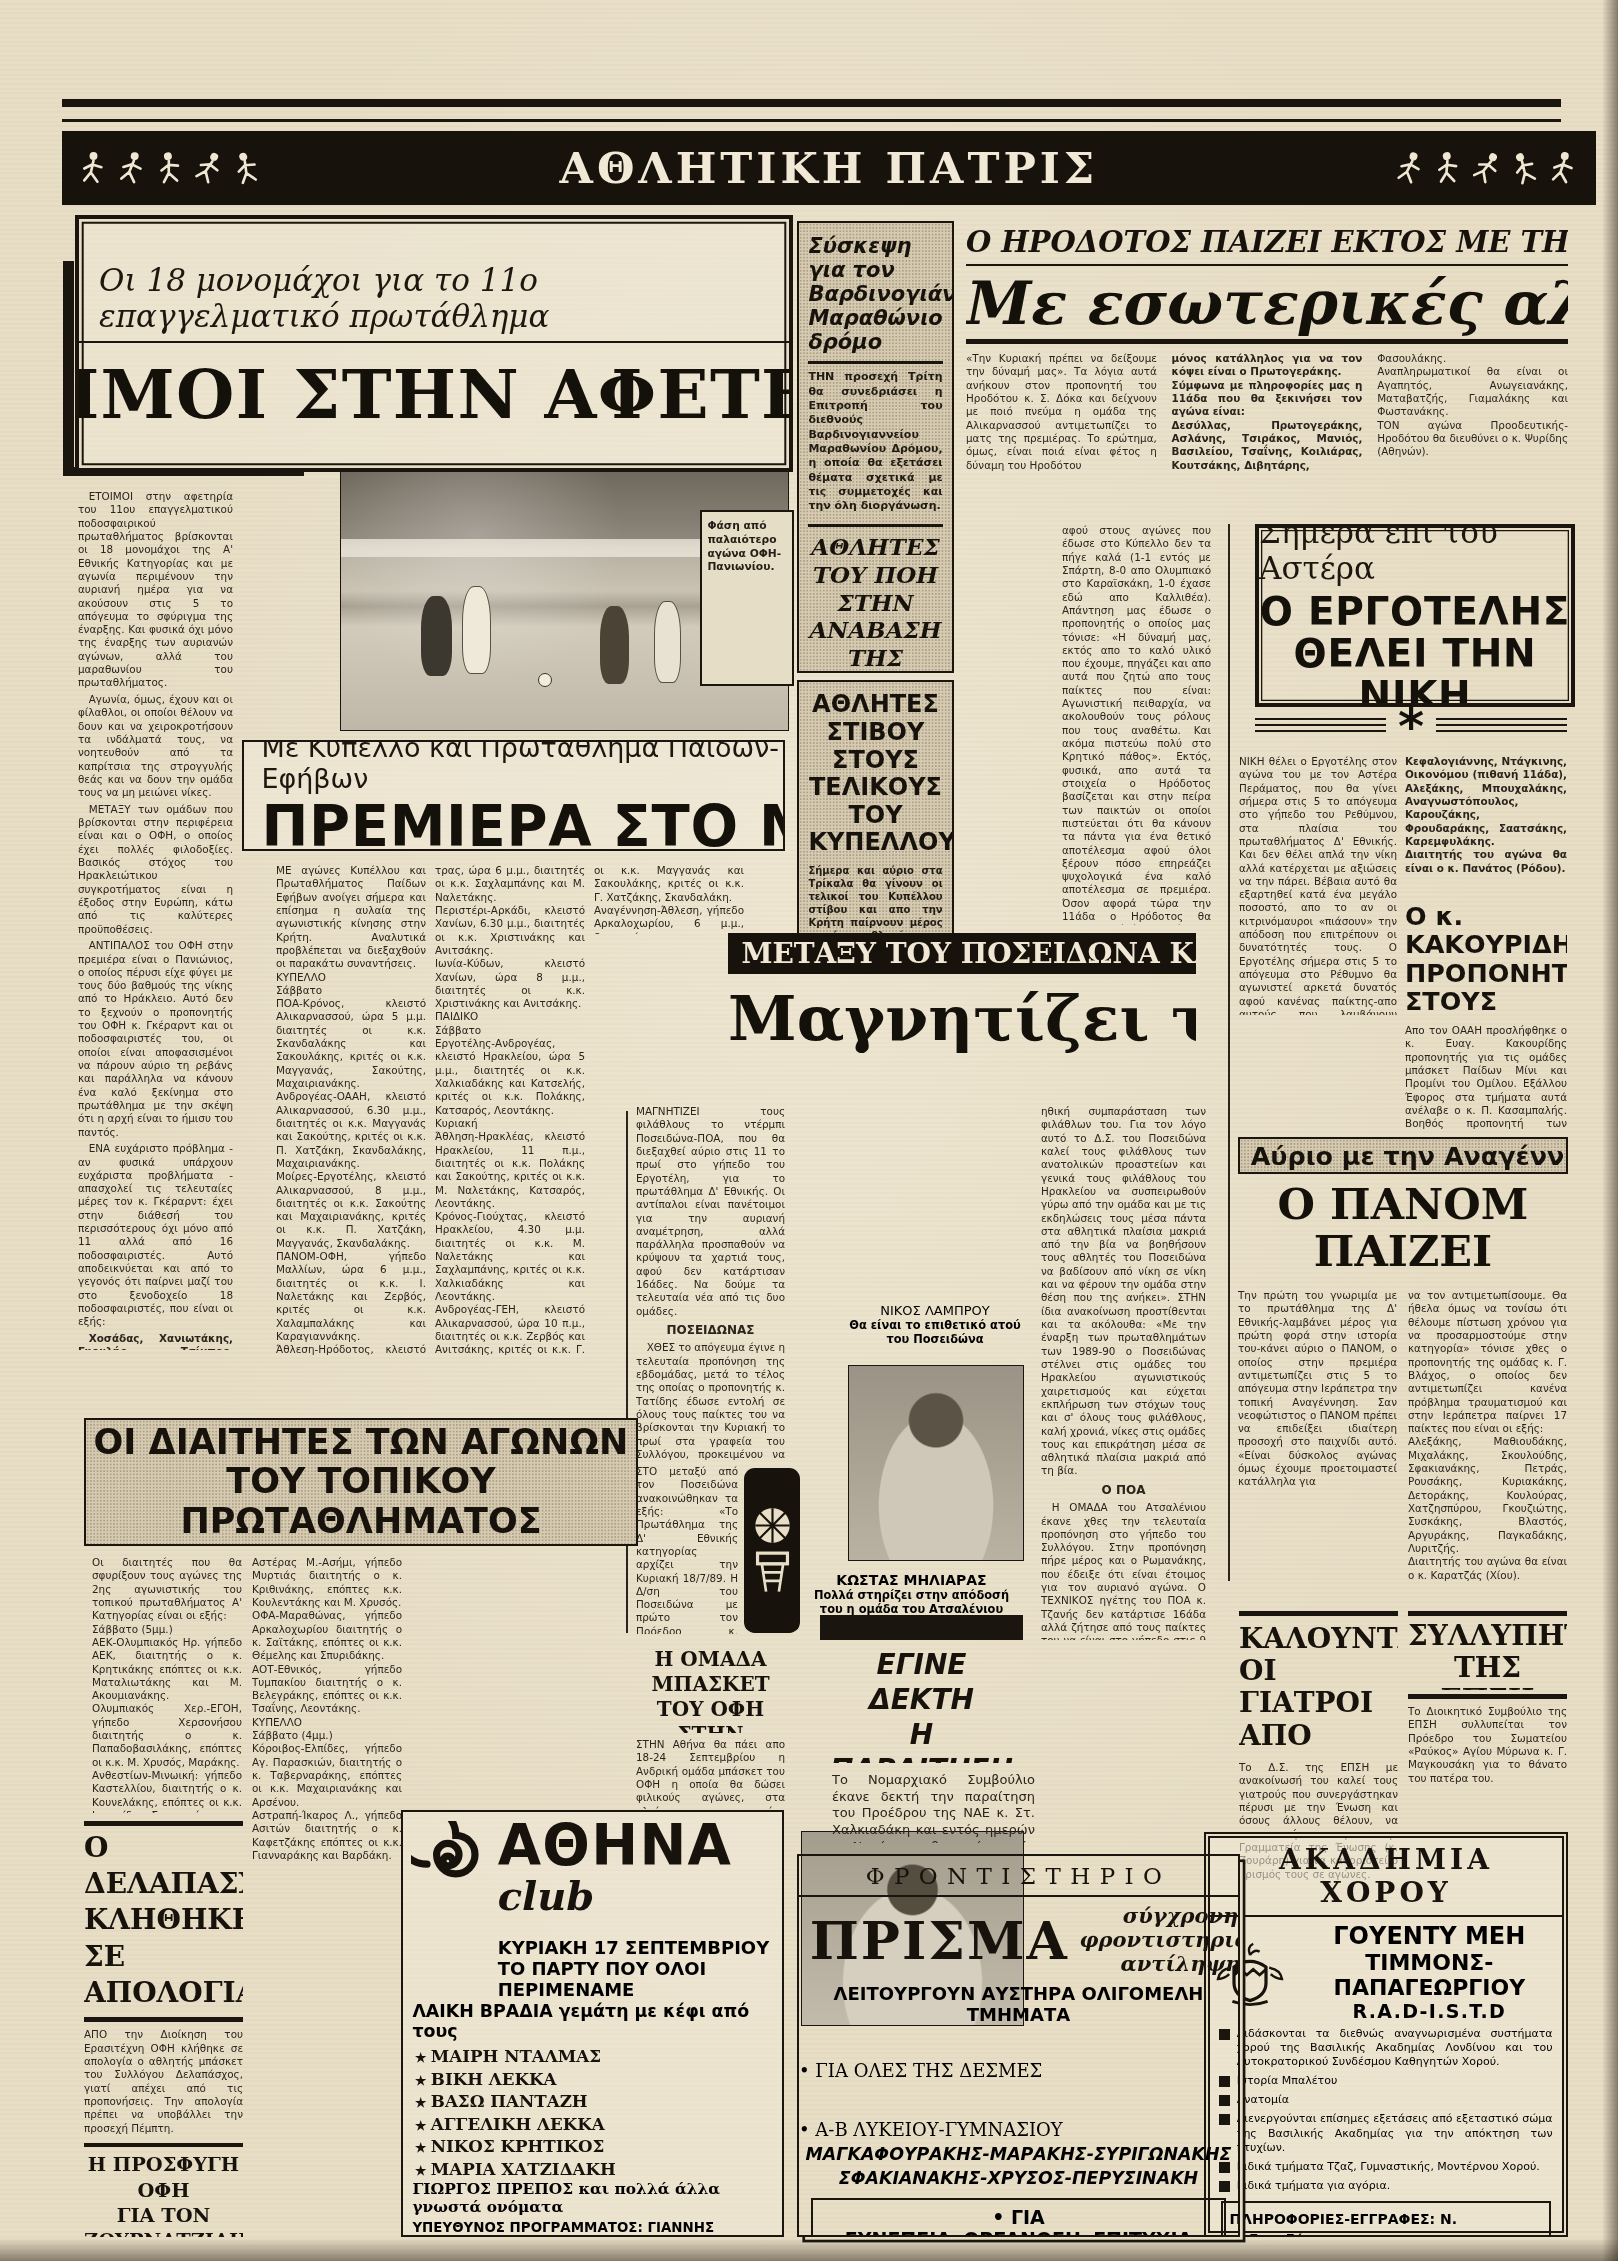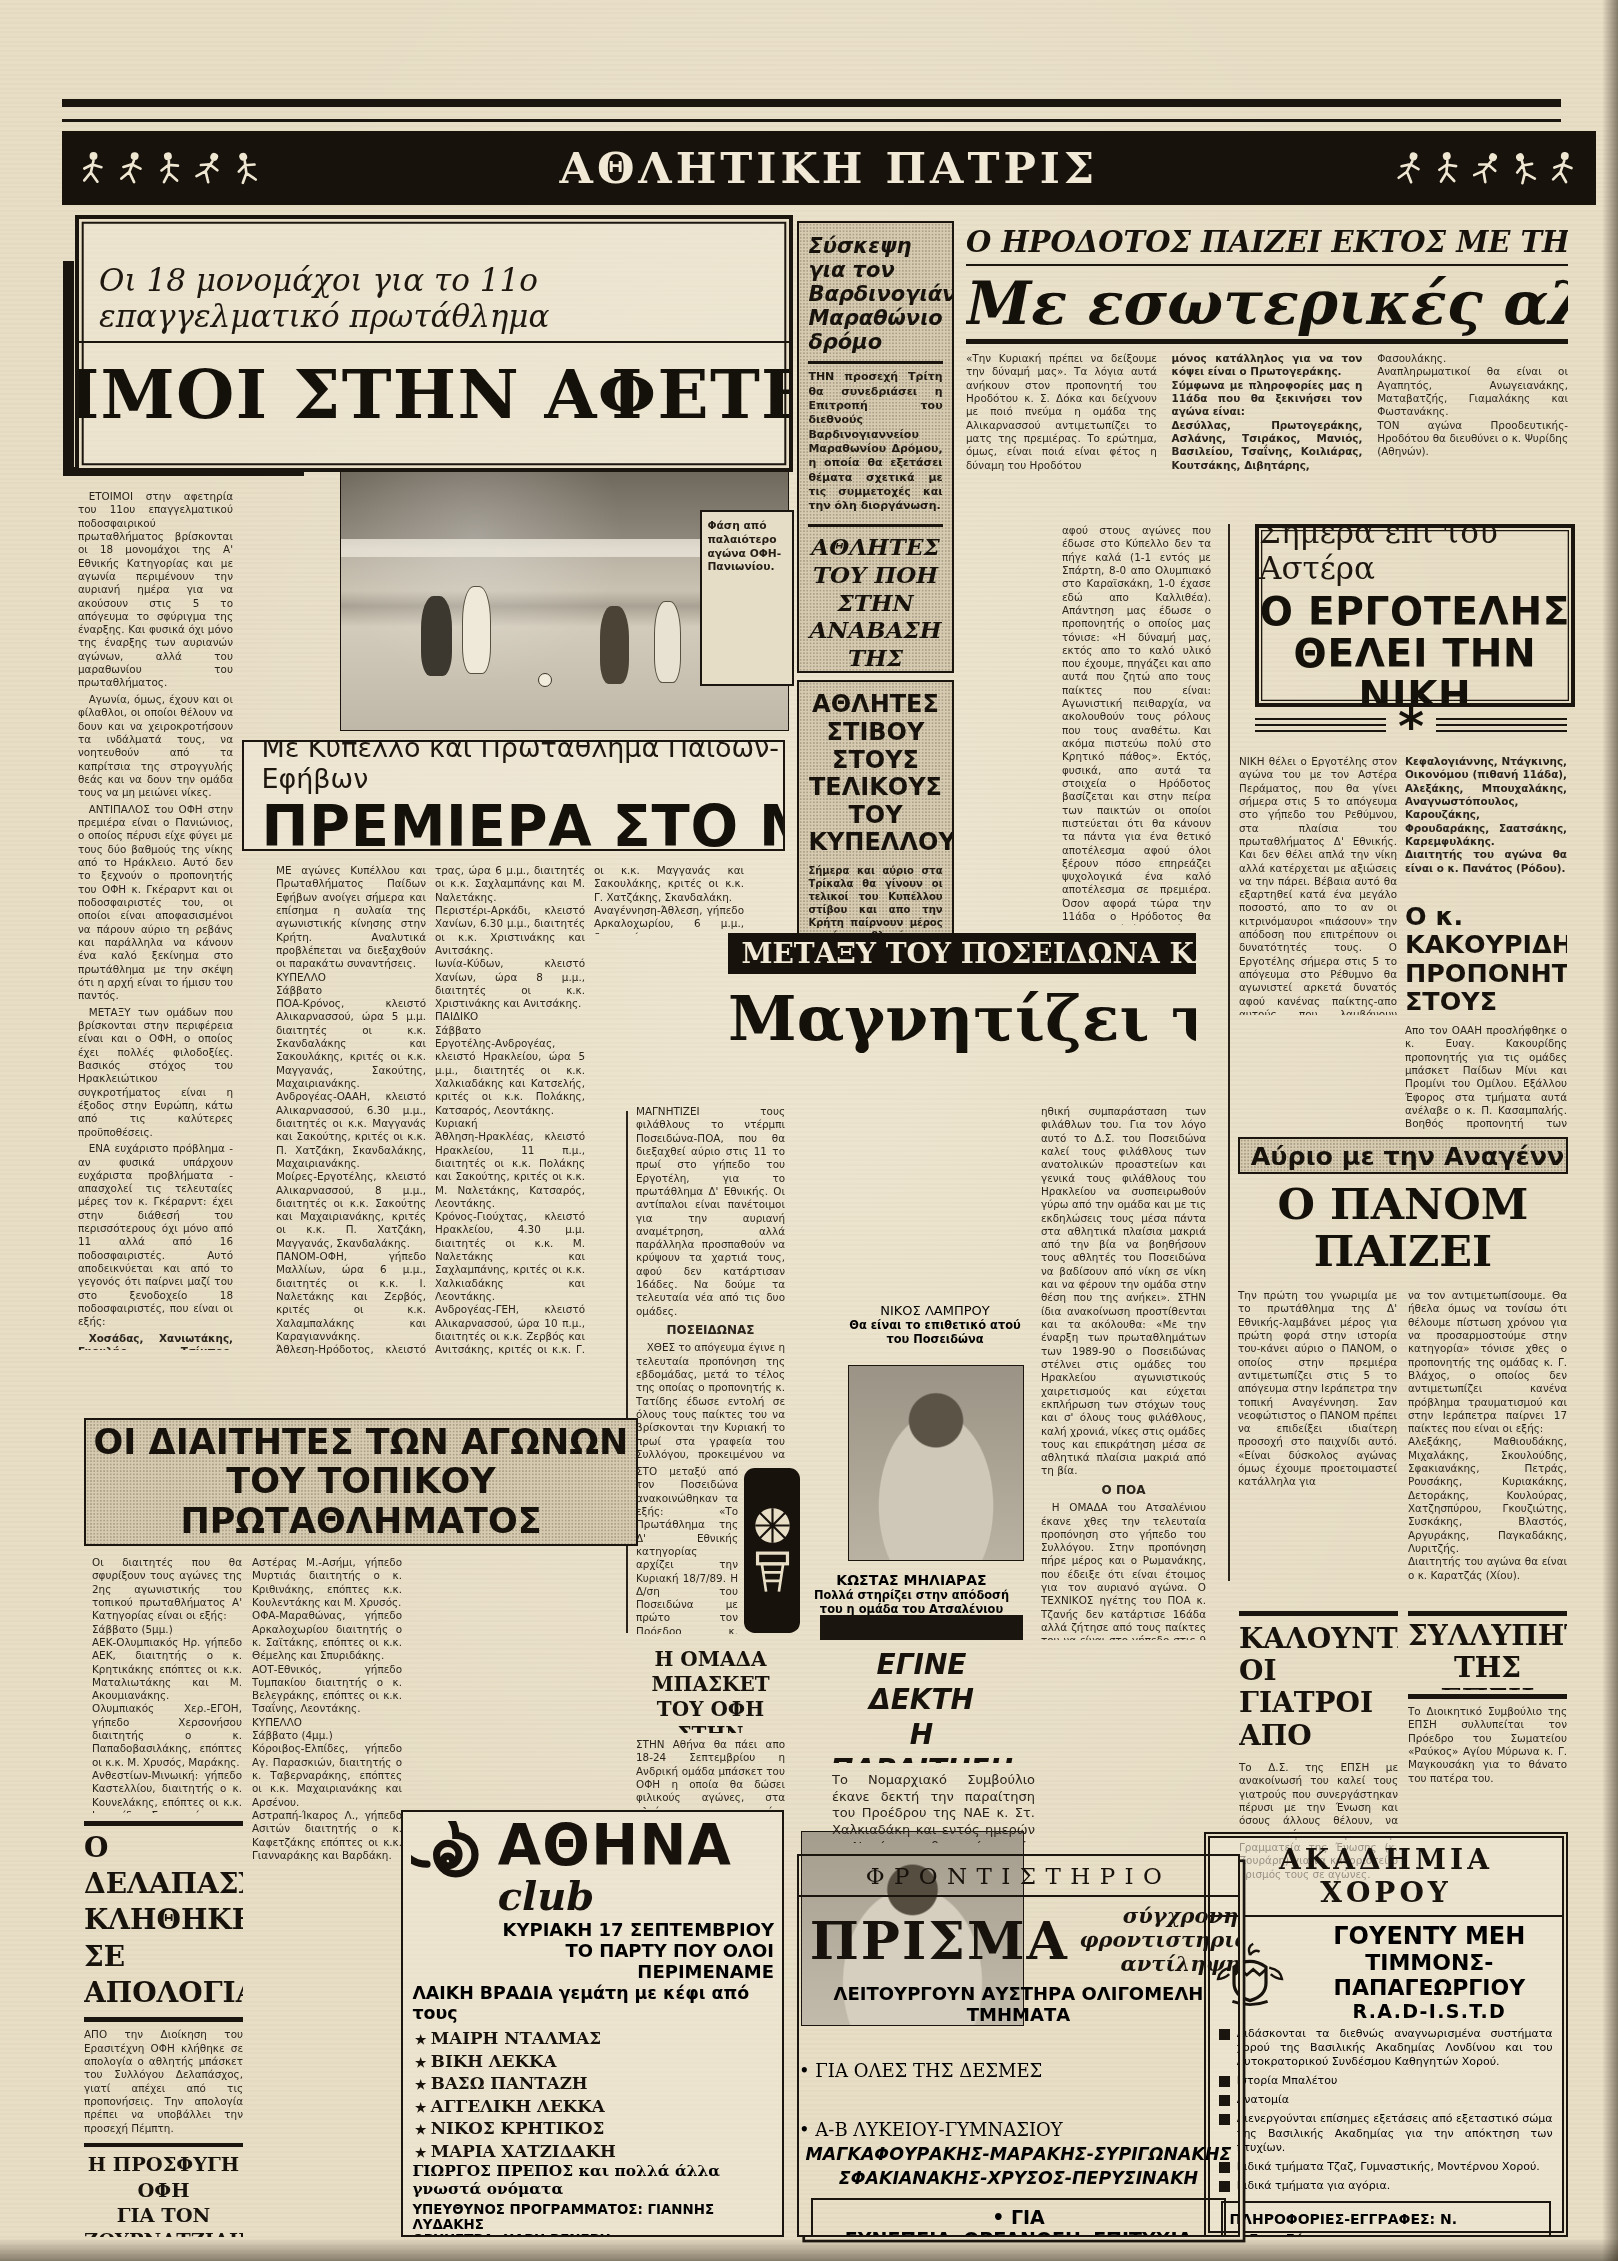--- a/index.html
+++ b/index.html
@@ -167,22 +167,22 @@
   <div class="abs rule" style="left:63px;top:261px;width:10.7px;height:215px;"></div>
   <div class="abs rule" style="left:63px;top:467px;width:241px;height:9.4px;"></div>
   <div class="abs leadbox" style="left:75px;top:215px;width:710px;height:249px;">
     <div class="lead-kicker">Οι 18 μονομάχοι για το 11ο επαγγελματικό πρωτάθλημα</div>
     <div class="lead-title">ΕΤΟΙΜΟΙ ΣΤΗΝ ΑΦΕΤΗΡΙΑ</div>
   </div>
 
   <div class="abs txt" style="left:78px;top:490px;width:155px;height:860px;">
     <p>ΕΤΟΙΜΟΙ στην αφετηρία του 11ου επαγγελματικού ποδοσφαιρικού πρωταθλήματος βρίσκονται οι 18 μονομάχοι της Α' Εθνικής Κατηγορίας και με αγωνία περιμένουν την αυριανή ημέρα για να ακούσουν στις 5 το απόγευμα το σφύριγμα της έναρξης. Και φυσικά όχι μόνο της έναρξης των αυριανών αγώνων, αλλά του μαραθωνίου του πρωταθλήματος.</p>
     <p>Αγωνία, όμως, έχουν και οι φίλαθλοι, οι οποίοι θέλουν να δουν και να χειροκροτήσουν τα ινδάλματά τους, να νοητευθούν από τα καπρίτσια της στρογγυλής θεάς και να δουν την ομάδα τους να μη μειώνει νίκες.</p>
+    <p>ΜΕΤΑΞΥ των ομάδων που βρίσκονται στην περιφέρεια είναι και ο ΟΦΗ, ο οποίος έχει πολλές φιλοδοξίες. Βασικός στόχος του Ηρακλειώτικου συγκροτήματος είναι η έξοδος στην Ευρώπη, κάτω από τις καλύτερες προϋποθέσεις.</p>
     <p>ΑΝΤΙΠΑΛΟΣ του ΟΦΗ στην πρεμιέρα είναι ο Πανιώνιος, ο οποίος πέρυσι είχε φύγει με τους δύο βαθμούς της νίκης από το Ηράκλειο. Αυτό δεν το ξεχνούν ο προπονητής του ΟΦΗ κ. Γκέραρντ και οι ποδοσφαιριστές του, οι οποίοι είναι αποφασισμένοι να πάρουν αύριο τη ρεβάνς και παράλληλα να κάνουν ένα καλό ξεκίνημα στο πρωτάθλημα με την σκέψη ότι η αρχή είναι το ήμισυ του παντός.</p>
-    <p>ΜΕΤΑΞΥ των ομάδων που βρίσκονται στην περιφέρεια είναι και ο ΟΦΗ, ο οποίος έχει πολλές φιλοδοξίες. Βασικός στόχος του Ηρακλειώτικου συγκροτήματος είναι η έξοδος στην Ευρώπη, κάτω από τις καλύτερες προϋποθέσεις.</p>
     <p>ΕΝΑ ευχάριστο πρόβλημα - αν φυσικά υπάρχουν ευχάριστα προβλήματα - απασχολεί τις τελευταίες μέρες τον κ. Γκέραρντ: έχει στην διάθεσή του περισσότερους όχι μόνο από 11 αλλά από 16 ποδοσφαιριστές. Αυτό αποδεικνύεται και από το γεγονός ότι παίρνει μαζί του στο ξενοδοχείο 18 ποδοσφαιριστές, που είναι οι εξής:</p>
     <p style="font-weight:bold">Χοσάδας, Χανιωτάκης, Γκουλής, Τσίμπος, Πατεμτζής, Ανδριανάκης, Βάβουλας, Ίσης, Βέρα, Νιόπλιας, Γρ. και Ν. Παπαβασιλείου, Ι. Μαρινάκης, Μπατσινίλας, Κάβουρας, Καραβίδας, Καρασταμάτης, Βλαστός.</p>
 
   </div>
 
   <div class="abs photo" style="left:340px;top:471px;width:447px;height:258px;">
     <div class="band"></div>
     <div class="p-fig" style="left:18%;top:48%;width:31px;height:80px;background:#3d382f;"></div>
     <div class="p-fig" style="left:27%;top:44%;width:27px;height:86px;background:#efe9da;border:1.3px solid #55503f;"></div>
     <div class="p-fig" style="left:58%;top:52%;width:29px;height:78px;background:#4a4336;"></div>
@@ -452,21 +452,21 @@
   <div class="abs adbox" style="left:401px;top:1810px;width:383px;height:427px;box-sizing:border-box;">
     <div class="athina-top">
       <span>
         <svg width="80" height="80" viewBox="0 0 100 100" fill="none" stroke="#17120c" stroke-width="9" stroke-linecap="round">
           <path d="M52 50 a6 6 0 1 0 -6 6 a14 14 0 1 0 -14 -14 a24 24 0 1 0 24 -24 a36 36 0 1 0 -36 36"></path>
         </svg>
       </span>
       <div>
         <span class="athina-name">ΑΘΗΝΑ</span>
         <span class="athina-club">club</span>
-        <div style="margin-top:0;text-align:right;">
+        <div style="margin-top:18px;">
           <div class="athina-line1">ΚΥΡΙΑΚΗ 17 ΣΕΠΤΕΜΒΡΙΟΥ</div>
           <div class="athina-line2">ΤΟ ΠΑΡΤΥ ΠΟΥ ΟΛΟΙ ΠΕΡΙΜΕΝΑΜΕ</div>
         </div>
       </div>
     </div>
     <div class="athina-line3" style="padding:1.3px 9.4px 0;">ΛΑΙΚΗ ΒΡΑΔΙΑ γεμάτη με κέφι από τους</div>
     <ul class="starlist">
       <li>ΜΑΙΡΗ ΝΤΑΛΜΑΣ</li>
       <li>ΒΙΚΗ ΛΕΚΚΑ</li>
       <li>ΒΑΣΩ ΠΑΝΤΑΖΗ</li>

